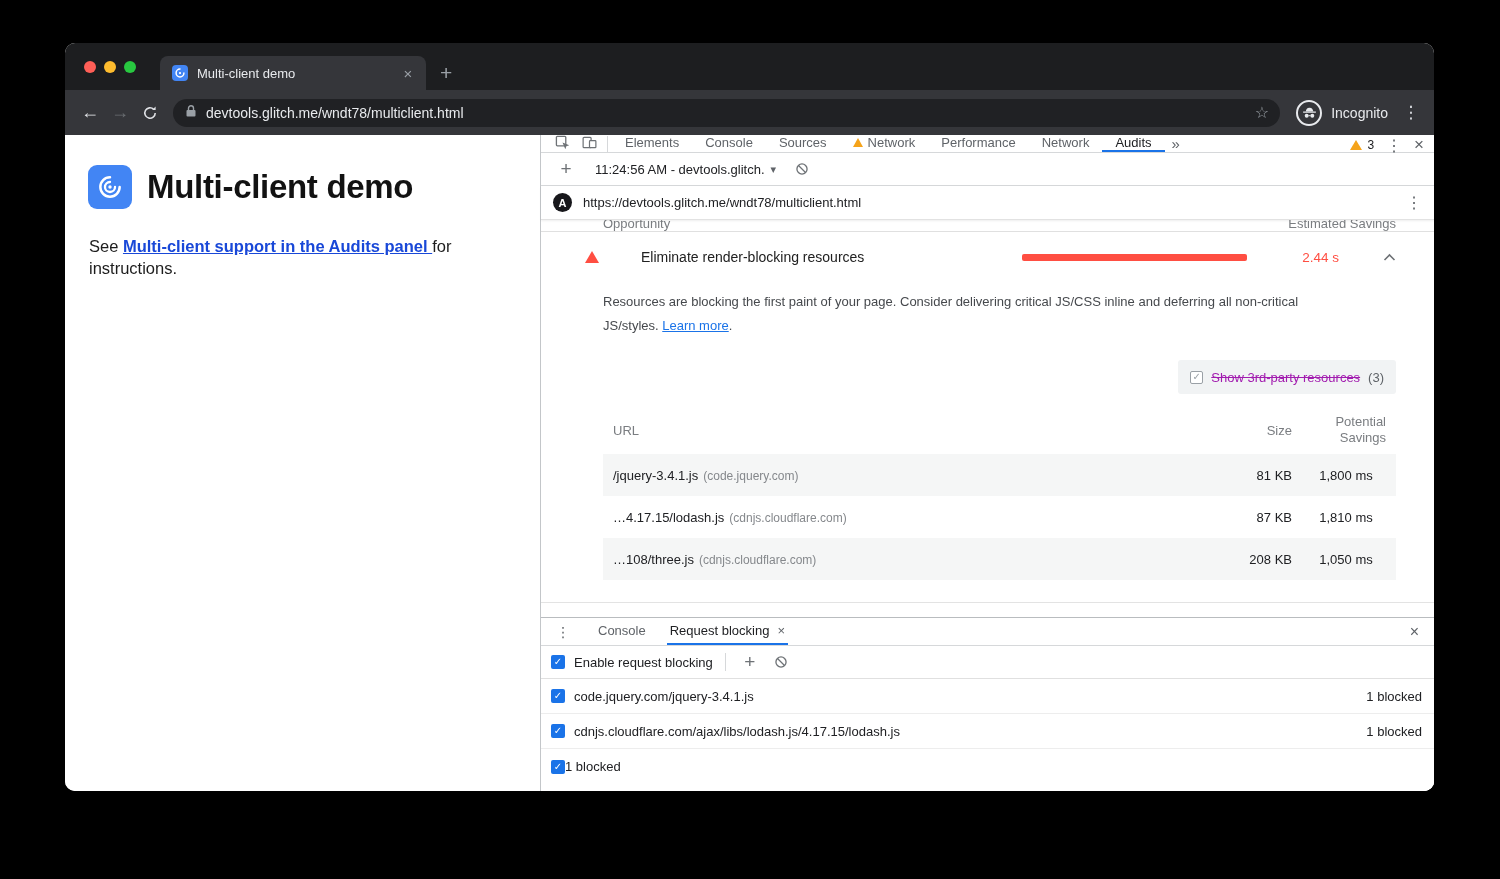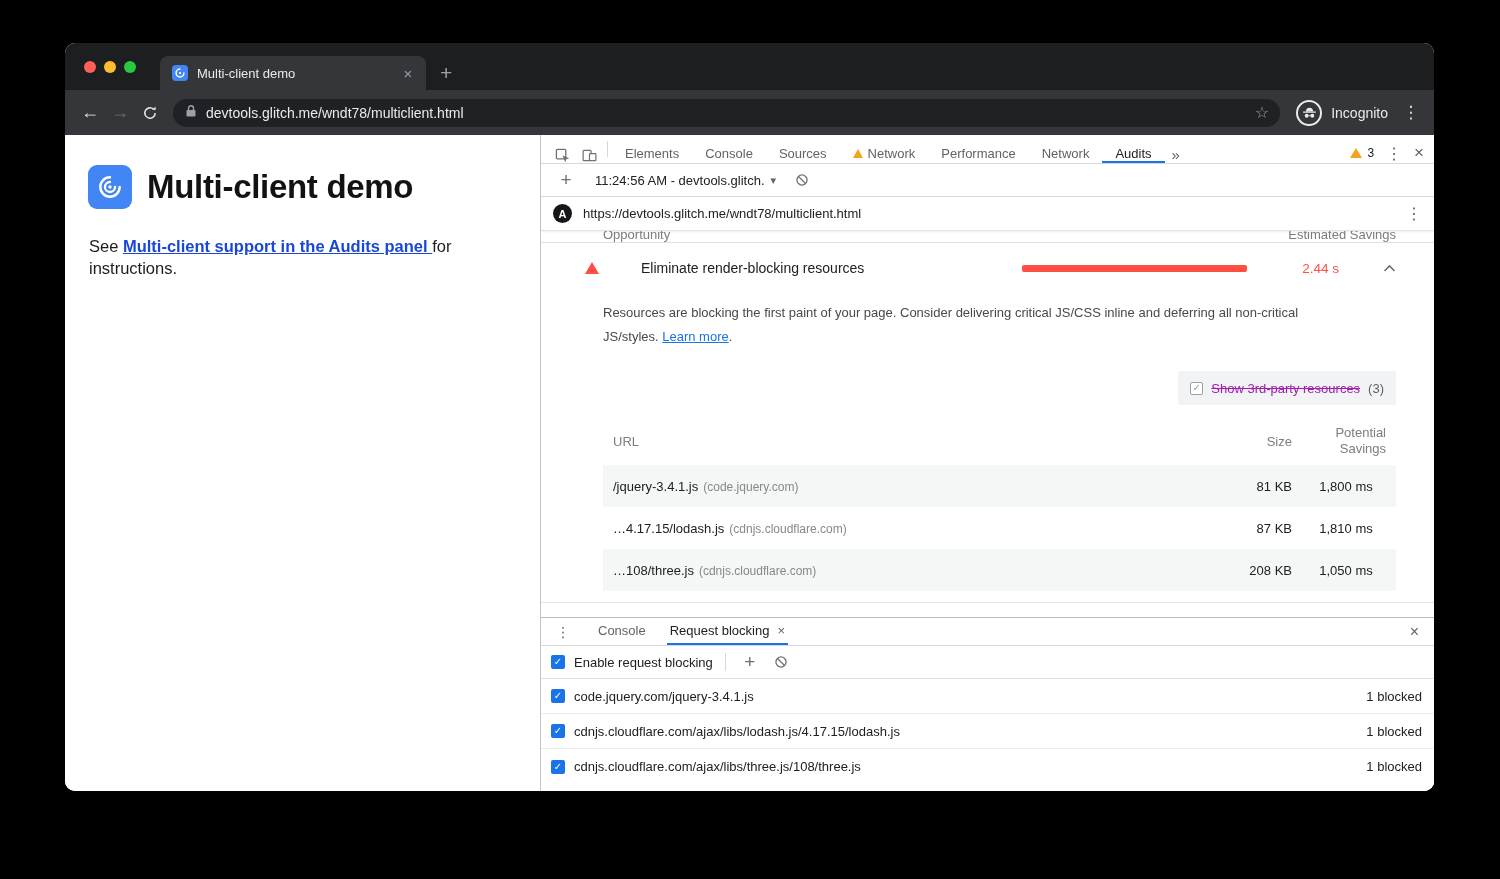--- a/index.html
+++ b/index.html
@@ -39,21 +39,21 @@
   .page { width:475px; flex:none; padding:30px 0 0 23px; }
   .page-head { display:flex; align-items:center; gap:15px; }
   .app-icon { width:44px; height:44px; border-radius:9px; background:#4285f4;
               display:flex; align-items:center; justify-content:center; flex:none; }
   .page-title { font-size:33px; font-weight:bold; color:#121212; letter-spacing:-.3px; }
   .page-text { margin:27px 0 0 1px; width:434px; font-size:16.5px; line-height:1.32; color:#1d1d1d; }
   .page-link { color:#1948d8; font-weight:bold; text-decoration:underline; }
 
   
   .devtools { flex:1; min-width:0; border-left:1px solid #c3c6c9; display:flex; flex-direction:column; background:#fff; }
-  .dt-toolbar { height:29px; flex:none; border-bottom:1px solid #d6d8da; display:flex; align-items:flex-end; padding:0 8px; }
+  .dt-toolbar { height:18px; flex:none; border-bottom:1px solid #d6d8da; display:flex; align-items:flex-start; padding:0 8px; }
   .dt-icon-btn { width:27px; display:flex; align-items:center; justify-content:center; color:#6e7276; flex:none; }
   .dt-sep { width:1px; height:16px; background:#d6d8da; margin:auto 4px; }
   .dt-tab { display:flex; align-items:center; gap:5px; padding:0 13px; font-size:13px; color:#5f6368;
             border-bottom:2px solid transparent; white-space:nowrap; }
   .dt-tab.selected { color:#202124; border-bottom-color:#1a73e8; }
   .warn-tri { width:0; height:0; border-left:5px solid transparent; border-right:5px solid transparent;
               border-bottom:9px solid #f5a31a; display:inline-block; }
   .warn-tri.big { border-left-width:6px; border-right-width:6px; border-bottom-width:10px; }
   .dt-overflow { font-size:15px; color:#5f6368; display:flex; align-items:center; padding:0 7px; }
   .dt-right { margin-left:auto; display:flex; align-items:center; gap:12px; padding-right:2px; }
@@ -357,21 +357,20 @@
             <span class="block-pattern">code.jquery.com/jquery-3.4.1.js</span>
             <span class="block-count">1 blocked</span>
           </div>
           <div class="block-row">
             <span class="cb blue"></span>
             <span class="block-pattern">cdnjs.cloudflare.com/ajax/libs/lodash.js/4.17.15/lodash.js</span>
             <span class="block-count">1 blocked</span>
           </div>
           <div class="block-row last">
             <span class="cb blue"></span>
-            <span class="block-pattern">cdnjs.cloudflare.com/ajax/libs/three.js/108/three.js</span>
             <span class="block-count">1 blocked</span>
           </div>
         </div>
 
       </div>
     </div>
   </div>
 </div>
 
 </body></html>

